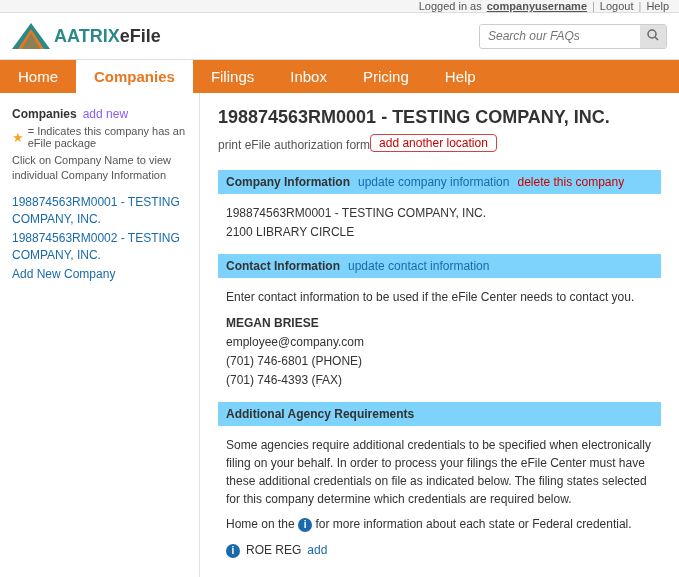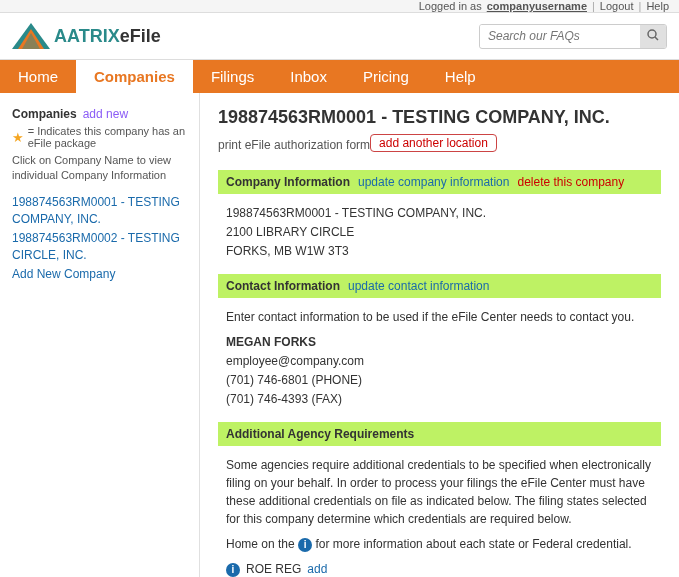--- a/index.html
+++ b/index.html
@@ -133,21 +133,21 @@
     .auth-link {
       color: #cc0000;
       text-decoration: none;
       border: 1px solid #cc4444;
       border-radius: 4px;
       padding: 1px 8px;
     }
 
     
     .section-header {
-      background: #bef264;
+      background: #7dd3fc;
       padding: 5px 8px;
       font-size: 12px;
       display: flex;
       align-items: flex-start;
       gap: 8px;
       margin-bottom: 6px;
     }
     .section-header-title { font-weight: bold; color: #333; }
     .section-action { color: #1a6aab; text-decoration: none; font-size: 12px; }
     .section-action.red { color: #cc0000; }
@@ -229,50 +229,49 @@
     <div class="sidebar-header">
       <span class="sidebar-title">Companies</span>
       <a class="sidebar-add" href="#">add new</a>
     </div>
     <div class="sidebar-note">
       <span class="star-icon">★</span>
       <span>= Indicates this company has an eFile package</span>
     </div>
     <div class="sidebar-desc">Click on Company Name to view individual Company Information</div>
     <a class="sidebar-link" href="#">198874563RM0001 - TESTING COMPANY, INC.</a>
-    <a class="sidebar-link" href="#">198874563RM0002 - TESTING CIRCLE, INC.</a>
+    <a class="sidebar-link" href="#">198874563RM0002 - TESTING COMPANY, INC.</a>
     <a class="sidebar-new" href="#">Add New Company</a>
   </div>
 
   <div class="content">
     <div class="company-title">198874563RM0001 - TESTING COMPANY, INC.</div>
 
     <div class="auth-row">
       <span>print eFile authorization form</span>
       <a class="auth-link" href="#">add another location</a>
     </div>
 
     <div class="section-header">
       <span class="section-header-title">Company Information</span>
       <a class="section-action" href="#">update company information</a>
       <a class="section-action red" href="#">delete this company</a>
     </div>
     <div class="section-content">
       <div>198874563RM0001 - TESTING COMPANY, INC.</div>
       <div>2100 LIBRARY CIRCLE</div>
-      <div>FORKS, MB W1W 3T3</div>
     </div>
 
     <div class="section-header">
       <span class="section-header-title">Contact Information</span>
       <a class="section-action" href="#">update contact information</a>
     </div>
     <div class="section-content">
       <div style="margin-bottom:6px;">Enter contact information to be used if the eFile Center needs to contact you.</div>
-      <div style="font-weight:bold;">MEGAN FORKS</div>
+      <div style="font-weight:bold;">MEGAN BRIESE</div>
       <div>employee@company.com</div>
       <div>(701) 746-6801 (PHONE)</div>
       <div>(701) 746-4393 (FAX)</div>
     </div>
 
     <div class="section-header">
       <span class="section-header-title">Additional Agency Requirements</span>
     </div>
     <div class="section-content">
       <div style="margin-bottom:8px;line-height:1.5;">Some agencies require additional credentials to be specified when electronically filing on your behalf. In order to process your filings the eFile Center must have these additional credentials on file as indicated below. The filing states selected for this company determine which credentials are required below.</div>

